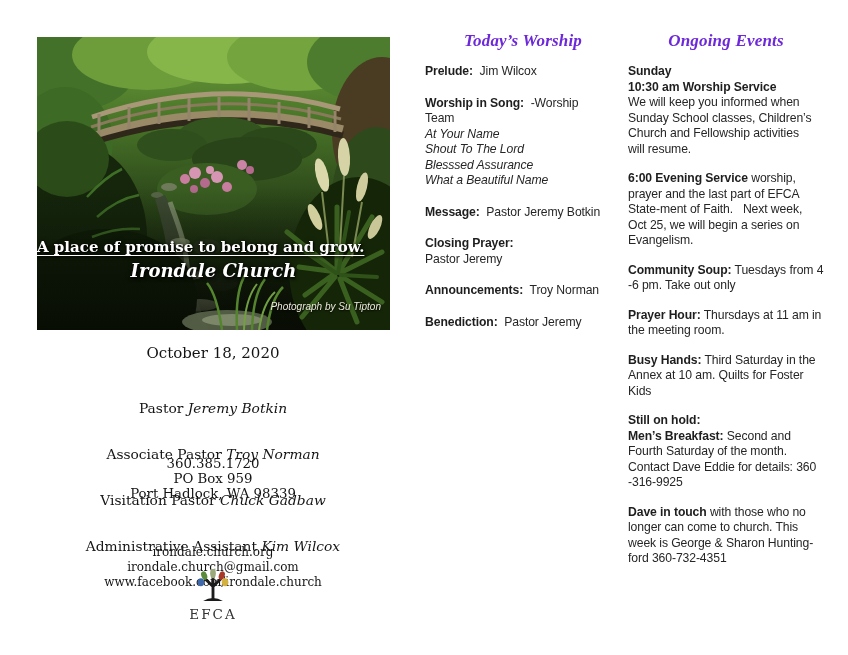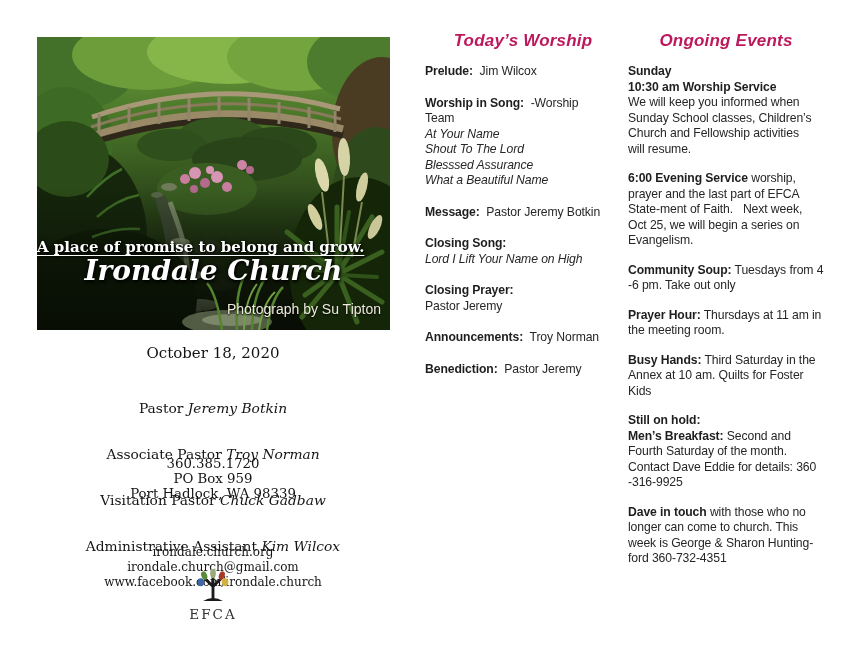--- a/index.html
+++ b/index.html
@@ -7,41 +7,41 @@
         font-family:"Liberation Sans",sans-serif;color:#262626;}
 
   
   .photo{position:absolute;left:37px;top:37px;width:353px;height:293px;overflow:hidden;}
   .photo svg{display:block;width:100%;height:100%;}
   .photo-tagline{position:absolute;left:0;right:0;top:201px;text-align:left;white-space:nowrap;
       font-family:"DejaVu Serif",serif;font-weight:bold;font-size:15px;color:#ffffff;
       text-decoration:underline;text-underline-offset:3px;
       text-shadow:1px 1px 2px rgba(0,0,0,.95),0 0 4px rgba(0,0,0,.7);}
   .photo-title{position:absolute;left:0;right:0;top:218px;text-align:center;white-space:nowrap;
-      font-family:"DejaVu Serif",serif;font-weight:bold;font-style:italic;font-size:28px;line-height:32px;
+      font-family:"DejaVu Serif",serif;font-weight:bold;font-style:italic;font-size:18px;line-height:32px;
       color:#ffffff;text-shadow:1px 2px 3px rgba(0,0,0,.95),0 0 5px rgba(0,0,0,.6);}
-  .photo-credit{position:absolute;right:9px;top:264px;font-size:14px;color:#eceadb;
+  .photo-credit{position:absolute;right:9px;top:264px;font-style:italic;font-size:10px;color:#eceadb;
       text-shadow:0 1px 2px #000;}
 
   .left-block{position:absolute;left:33px;width:360px;text-align:center;color:#141414;
       font-family:"DejaVu Serif",serif;}
   .left-date{top:344px;font-weight:normal;font-size:15px;}
   .left-staff{top:370px;font-size:13.8px;line-height:15.4px;white-space:pre-wrap;}
   .left-contact{top:457px;font-size:13.3px;line-height:14.8px;white-space:pre-wrap;}
   .left-web{top:545px;font-size:12px;line-height:15px;white-space:pre-wrap;}
   .efca{top:569px;}
   .efca svg{width:44px;height:33px;display:inline-block;}
   .efca-label{font-size:13.5px;letter-spacing:2px;color:#333;margin-top:0;}
 
   
   .col{position:absolute;top:30px;font-size:12.2px;line-height:15.5px;letter-spacing:-0.1px;color:#262626;}
   .col-worship{left:425px;width:196px;}
   .col-events{left:628px;width:196px;}
-  .col-title{font-family:Liberation Sans, sans-serif;font-weight:bold;font-style:italic;font-size:17px;
-      line-height:22px;text-align:center;color:#be185d;margin:0 0 5px 0;letter-spacing:.2px;}
+  .col-title{font-family:Liberation Serif, serif;font-weight:bold;font-style:italic;font-size:17px;
+      line-height:22px;text-align:center;color:#6d28d9;margin:0 0 5px 0;letter-spacing:.2px;}
   .col p{margin:12px 0 16px 0;white-space:pre;}
   .col-events p{margin-bottom:14px;}
   .col b{font-weight:bold;color:#1e1e1e;}
   .col i{font-style:italic;}
 </style>
 </head>
 <body>
 
 <div class="page">
 
@@ -180,22 +180,20 @@
     <div class="col-title">Today’s Worship</div>
     <p><b>Prelude:</b><span>  Jim Wilcox</span></p>
     <p><b>Worship in Song:</b><span>  -Worship
 Team
 </span><i>At Your Name
 Shout To The Lord
 Blesssed Assurance
 What a Beautiful Name</i></p>
     <p><b>Message:</b><span>  Pastor Jeremy Botkin
 </span></p>
-    <p><b>Closing Song:
-</b><i>Lord I Lift Your Name on High</i></p>
     <p><b>Closing Prayer:
 </b><span>Pastor Jeremy</span></p>
     <p><b>Announcements:</b><span>  Troy Norman</span></p>
     <p><b>Benediction:</b><span>  Pastor Jeremy</span></p>
   </div>
 
   <div class="col col-events">
     <div class="col-title">Ongoing Events</div>
     <p><b>Sunday
 10:30 am Worship Service

